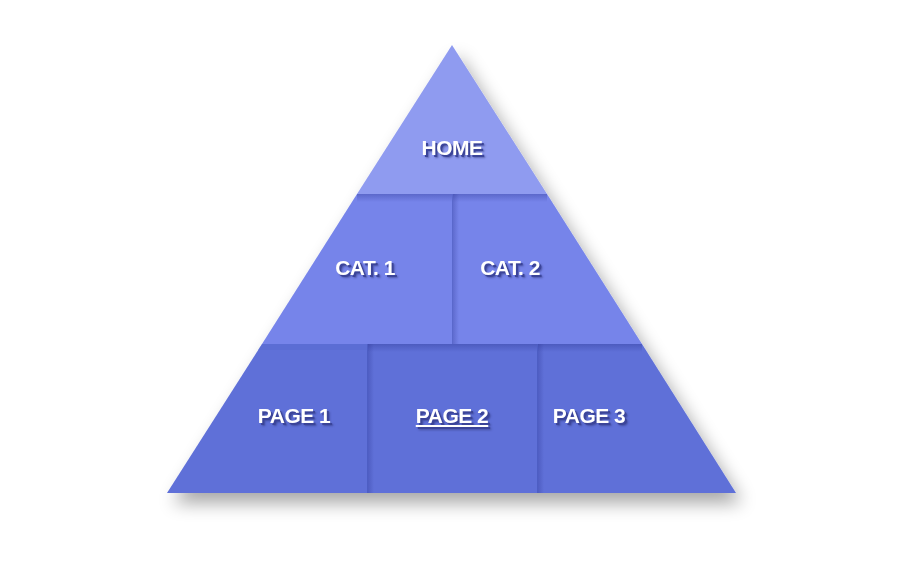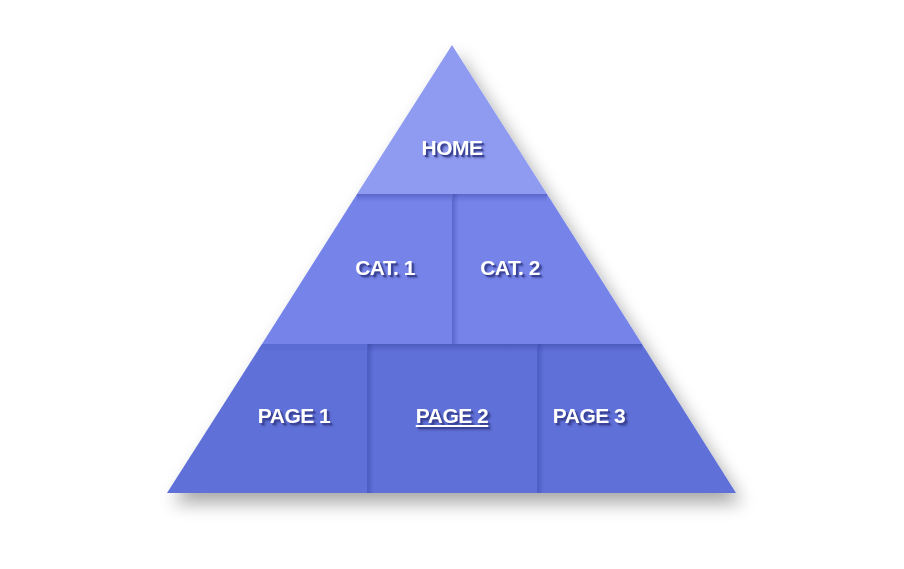--- a/index.html
+++ b/index.html
@@ -50,18 +50,18 @@
 
     <rect x="452" y="194" width="7" height="150" fill="url(#leftsh)"></rect>
     <line x1="452.5" y1="194" x2="452.5" y2="344" stroke="#5a68cc" stroke-width="1"></line>
     <rect x="367" y="344" width="7" height="149" fill="url(#leftsh)"></rect>
     <line x1="367.5" y1="344" x2="367.5" y2="493" stroke="#4d5ec4" stroke-width="1"></line>
     <rect x="537" y="344" width="7" height="149" fill="url(#leftsh)"></rect>
     <line x1="537.5" y1="344" x2="537.5" y2="493" stroke="#4d5ec4" stroke-width="1"></line>
   </svg>
 
   <span class="lbl" style="left:452px;top:148px;">HOME</span>
-  <span class="lbl" style="left:385px;top:268px;text-align:right;">CAT. 1</span>
+  <span class="lbl" style="left:365px;top:268px;text-align:right;">CAT. 1</span>
   <span class="lbl" style="left:510px;top:268px;">CAT. 2</span>
   <span class="lbl" style="left:294px;top:416px;">PAGE 1</span>
   <span class="lbl" style="left:452px;top:416px;text-decoration:underline;">PAGE 2</span>
   <span class="lbl" style="left:589px;top:416px;">PAGE 3</span>
 </div>
 
 </body></html>

